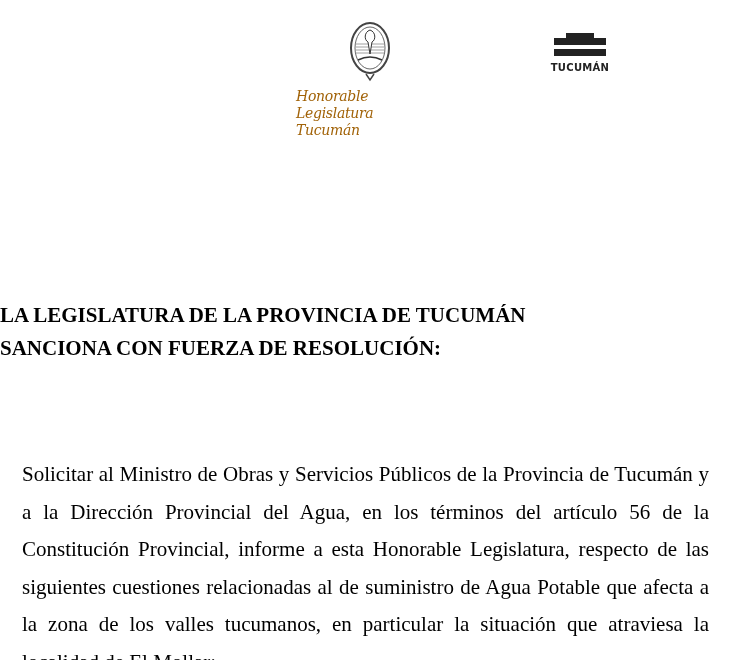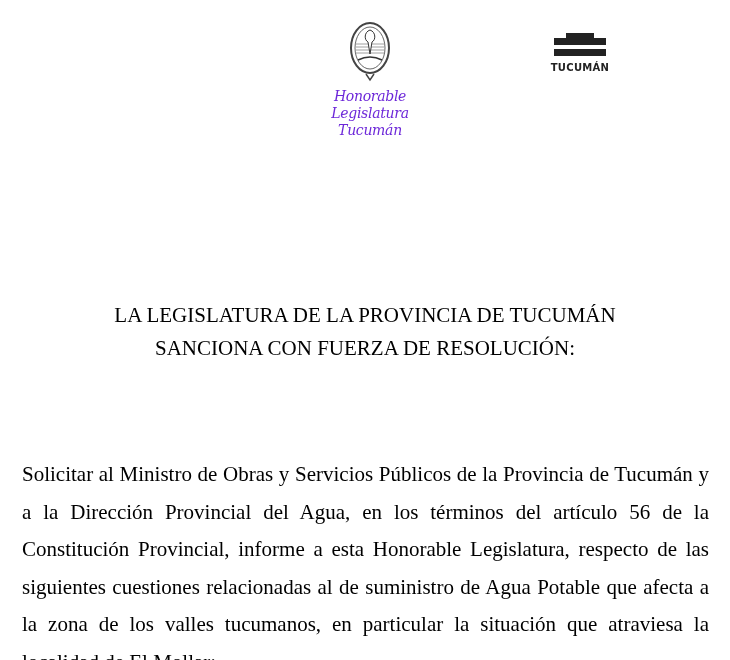--- a/index.html
+++ b/index.html
@@ -1,21 +1,21 @@
 <!DOCTYPE html>
 <html><head>
 <meta charset="utf-8">
 <style>
   html, body { margin:0; padding:0; background:#ffffff; }
   body { width:730px; height:660px; position:relative; overflow:hidden; font-family:"Liberation Serif", serif; color:#000; }
   .crest { position:absolute; left:346px; top:18px; width:48px; height:66px; }
-  .leg-name { position:absolute; left:296px; top:88px; width:148px; text-align:center; font-family:"DejaVu Serif", serif; font-style:italic; font-size:14px; line-height:17px; color:#6d28d9; letter-spacing:-0.3px; }
+  .leg-name { position:absolute; left:296px; top:88px; width:148px; text-align:left; font-family:"DejaVu Serif", serif; font-style:italic; font-size:14px; line-height:17px; color:#a16207; letter-spacing:-0.3px; }
   .tuc-logo { position:absolute; left:554px; top:33px; width:52px; height:44px; }
   .tuc-label { position:absolute; left:548px; top:62px; width:64px; text-align:center; font-family:"DejaVu Sans", sans-serif; font-weight:bold; font-size:10px; color:#222; letter-spacing:0.3px; }
-  .heading { position:absolute; left:0; width:730px; text-align:center; font-weight:normal; font-size:21px; }
+  .heading { position:absolute; left:0; width:730px; font-weight:bold; font-size:21px; }
   .h1 { top:303px; }
   .h2 { top:336px; }
   .para { position:absolute; left:22px; top:432px; width:687px; font-size:21px; line-height:37.5px; text-align:justify;margin-top:24px; }
 </style>
 </head>
 <body>
 
 <svg class="crest" viewBox="0 0 48 66">
   <ellipse cx="24" cy="30" rx="19" ry="25" fill="none" stroke="#444" stroke-width="2"></ellipse>
   <ellipse cx="24" cy="30" rx="15" ry="21" fill="none" stroke="#666" stroke-width="1"></ellipse>

